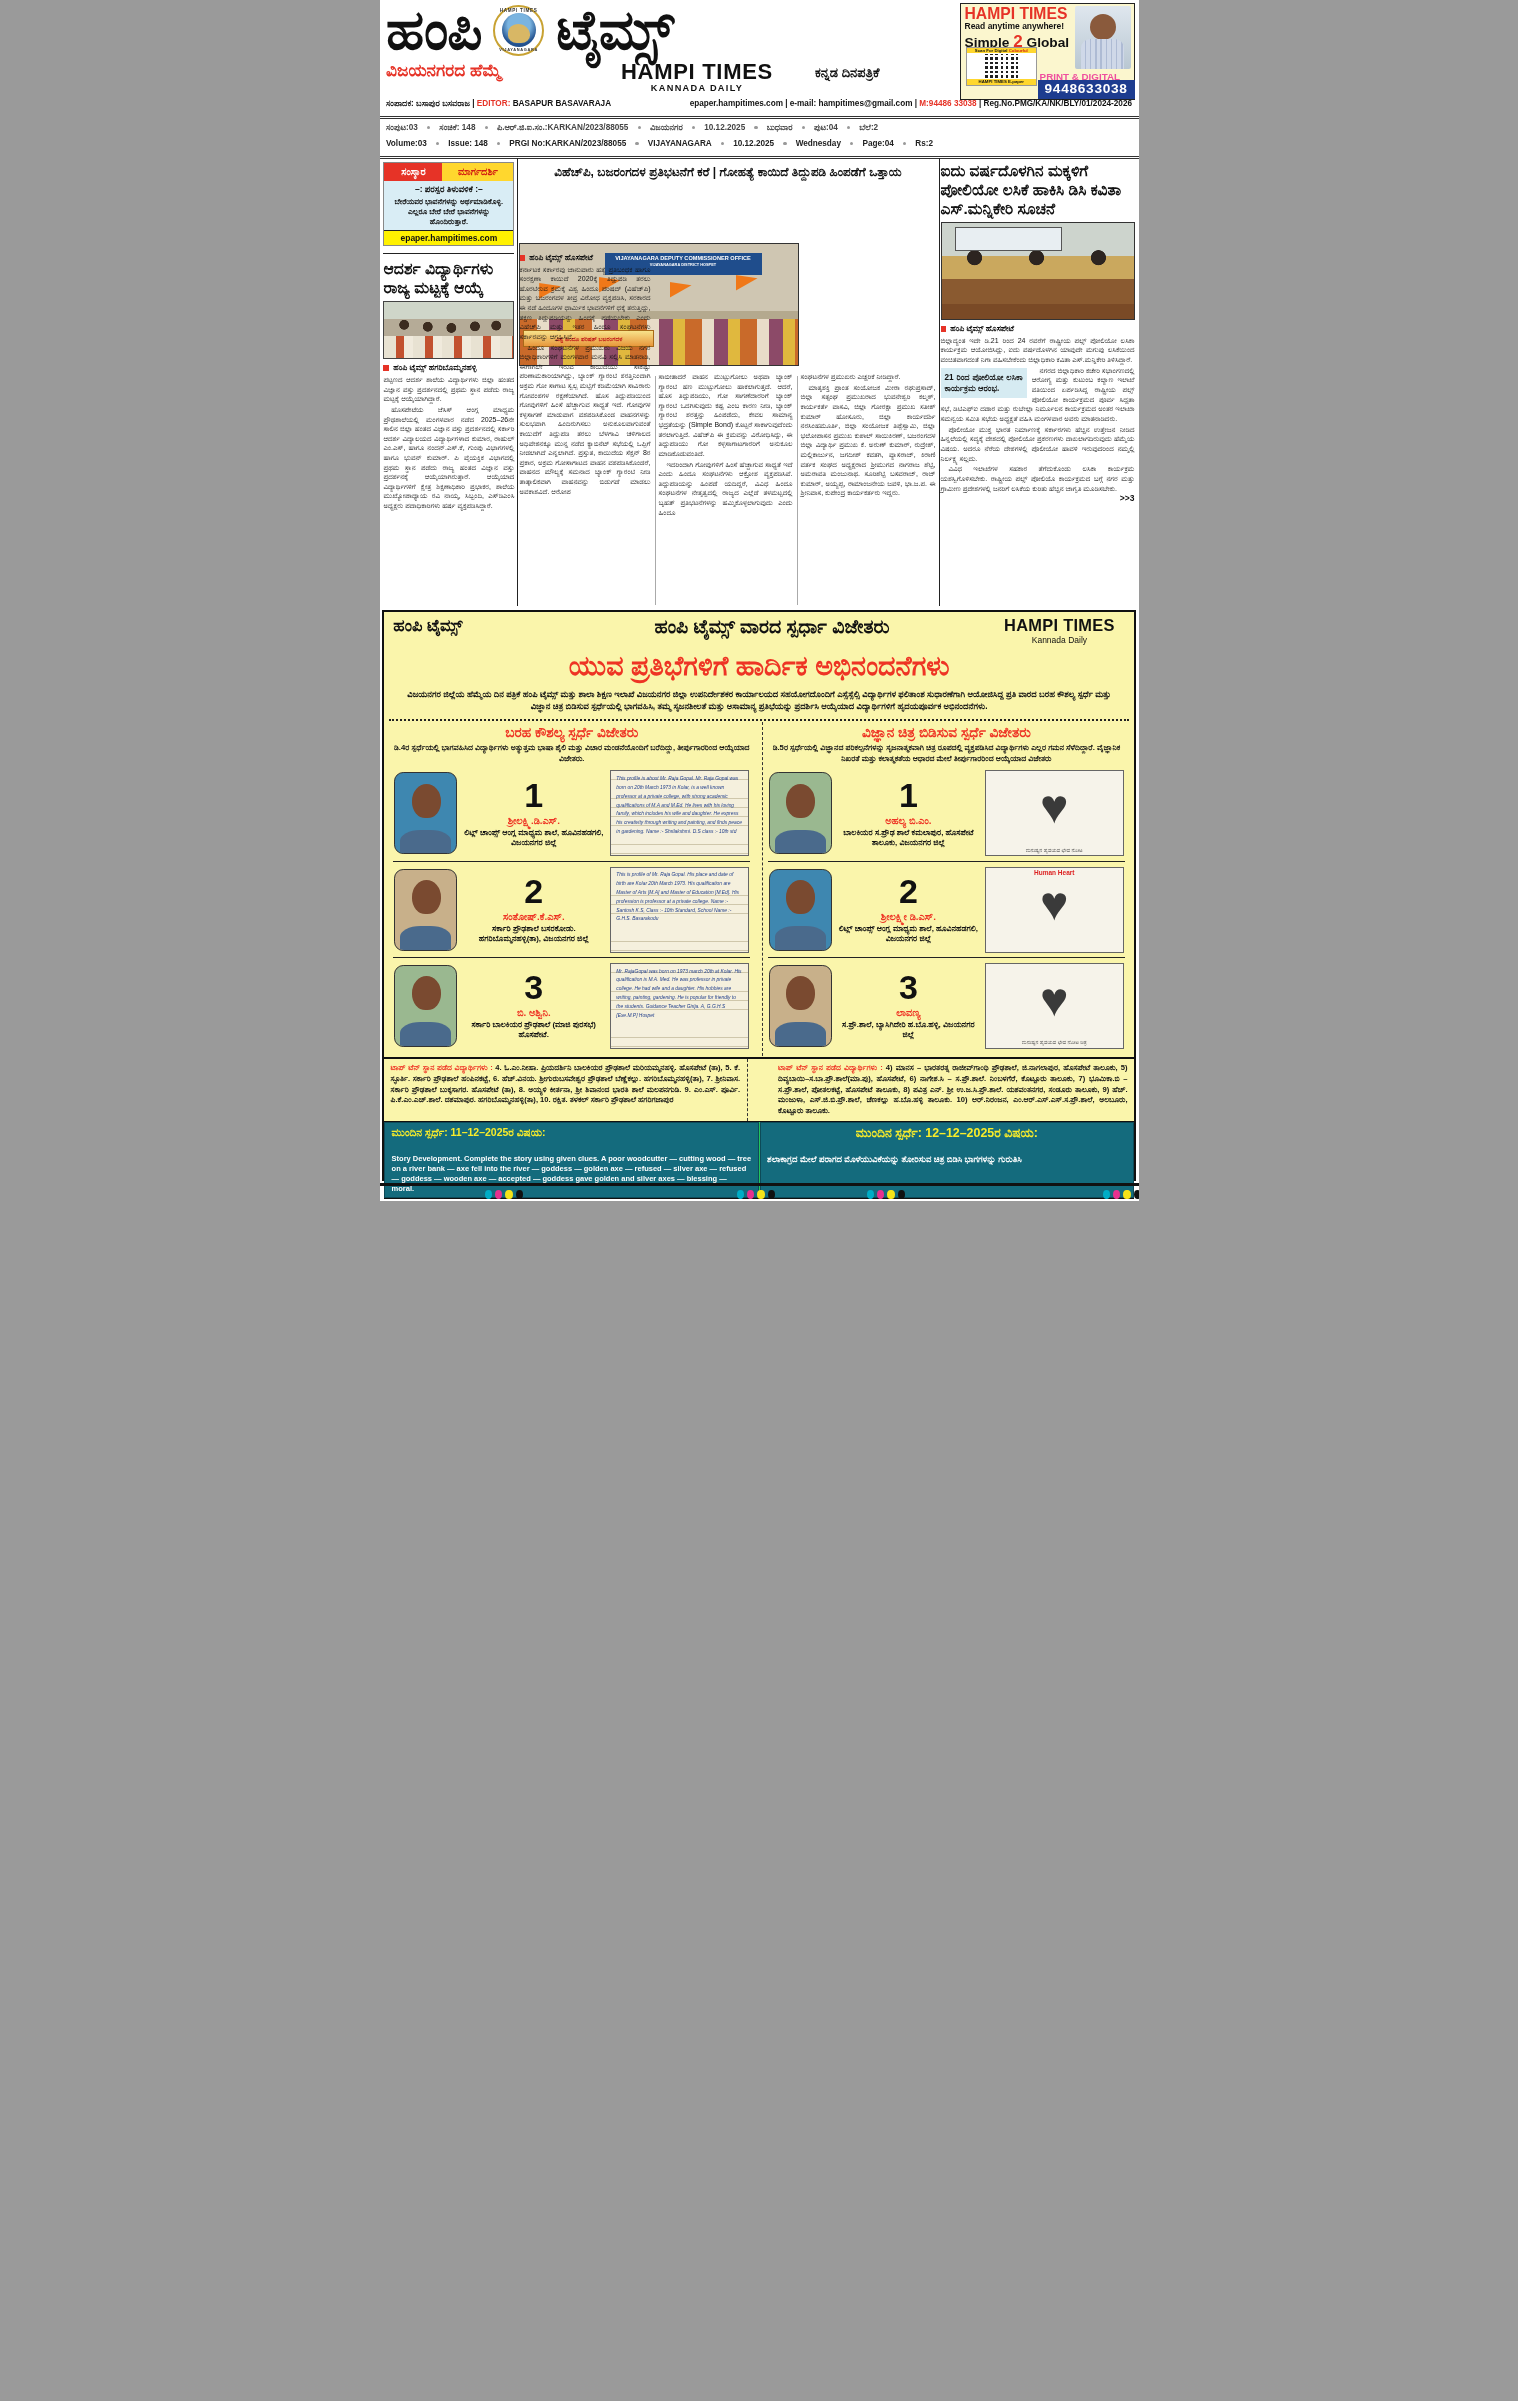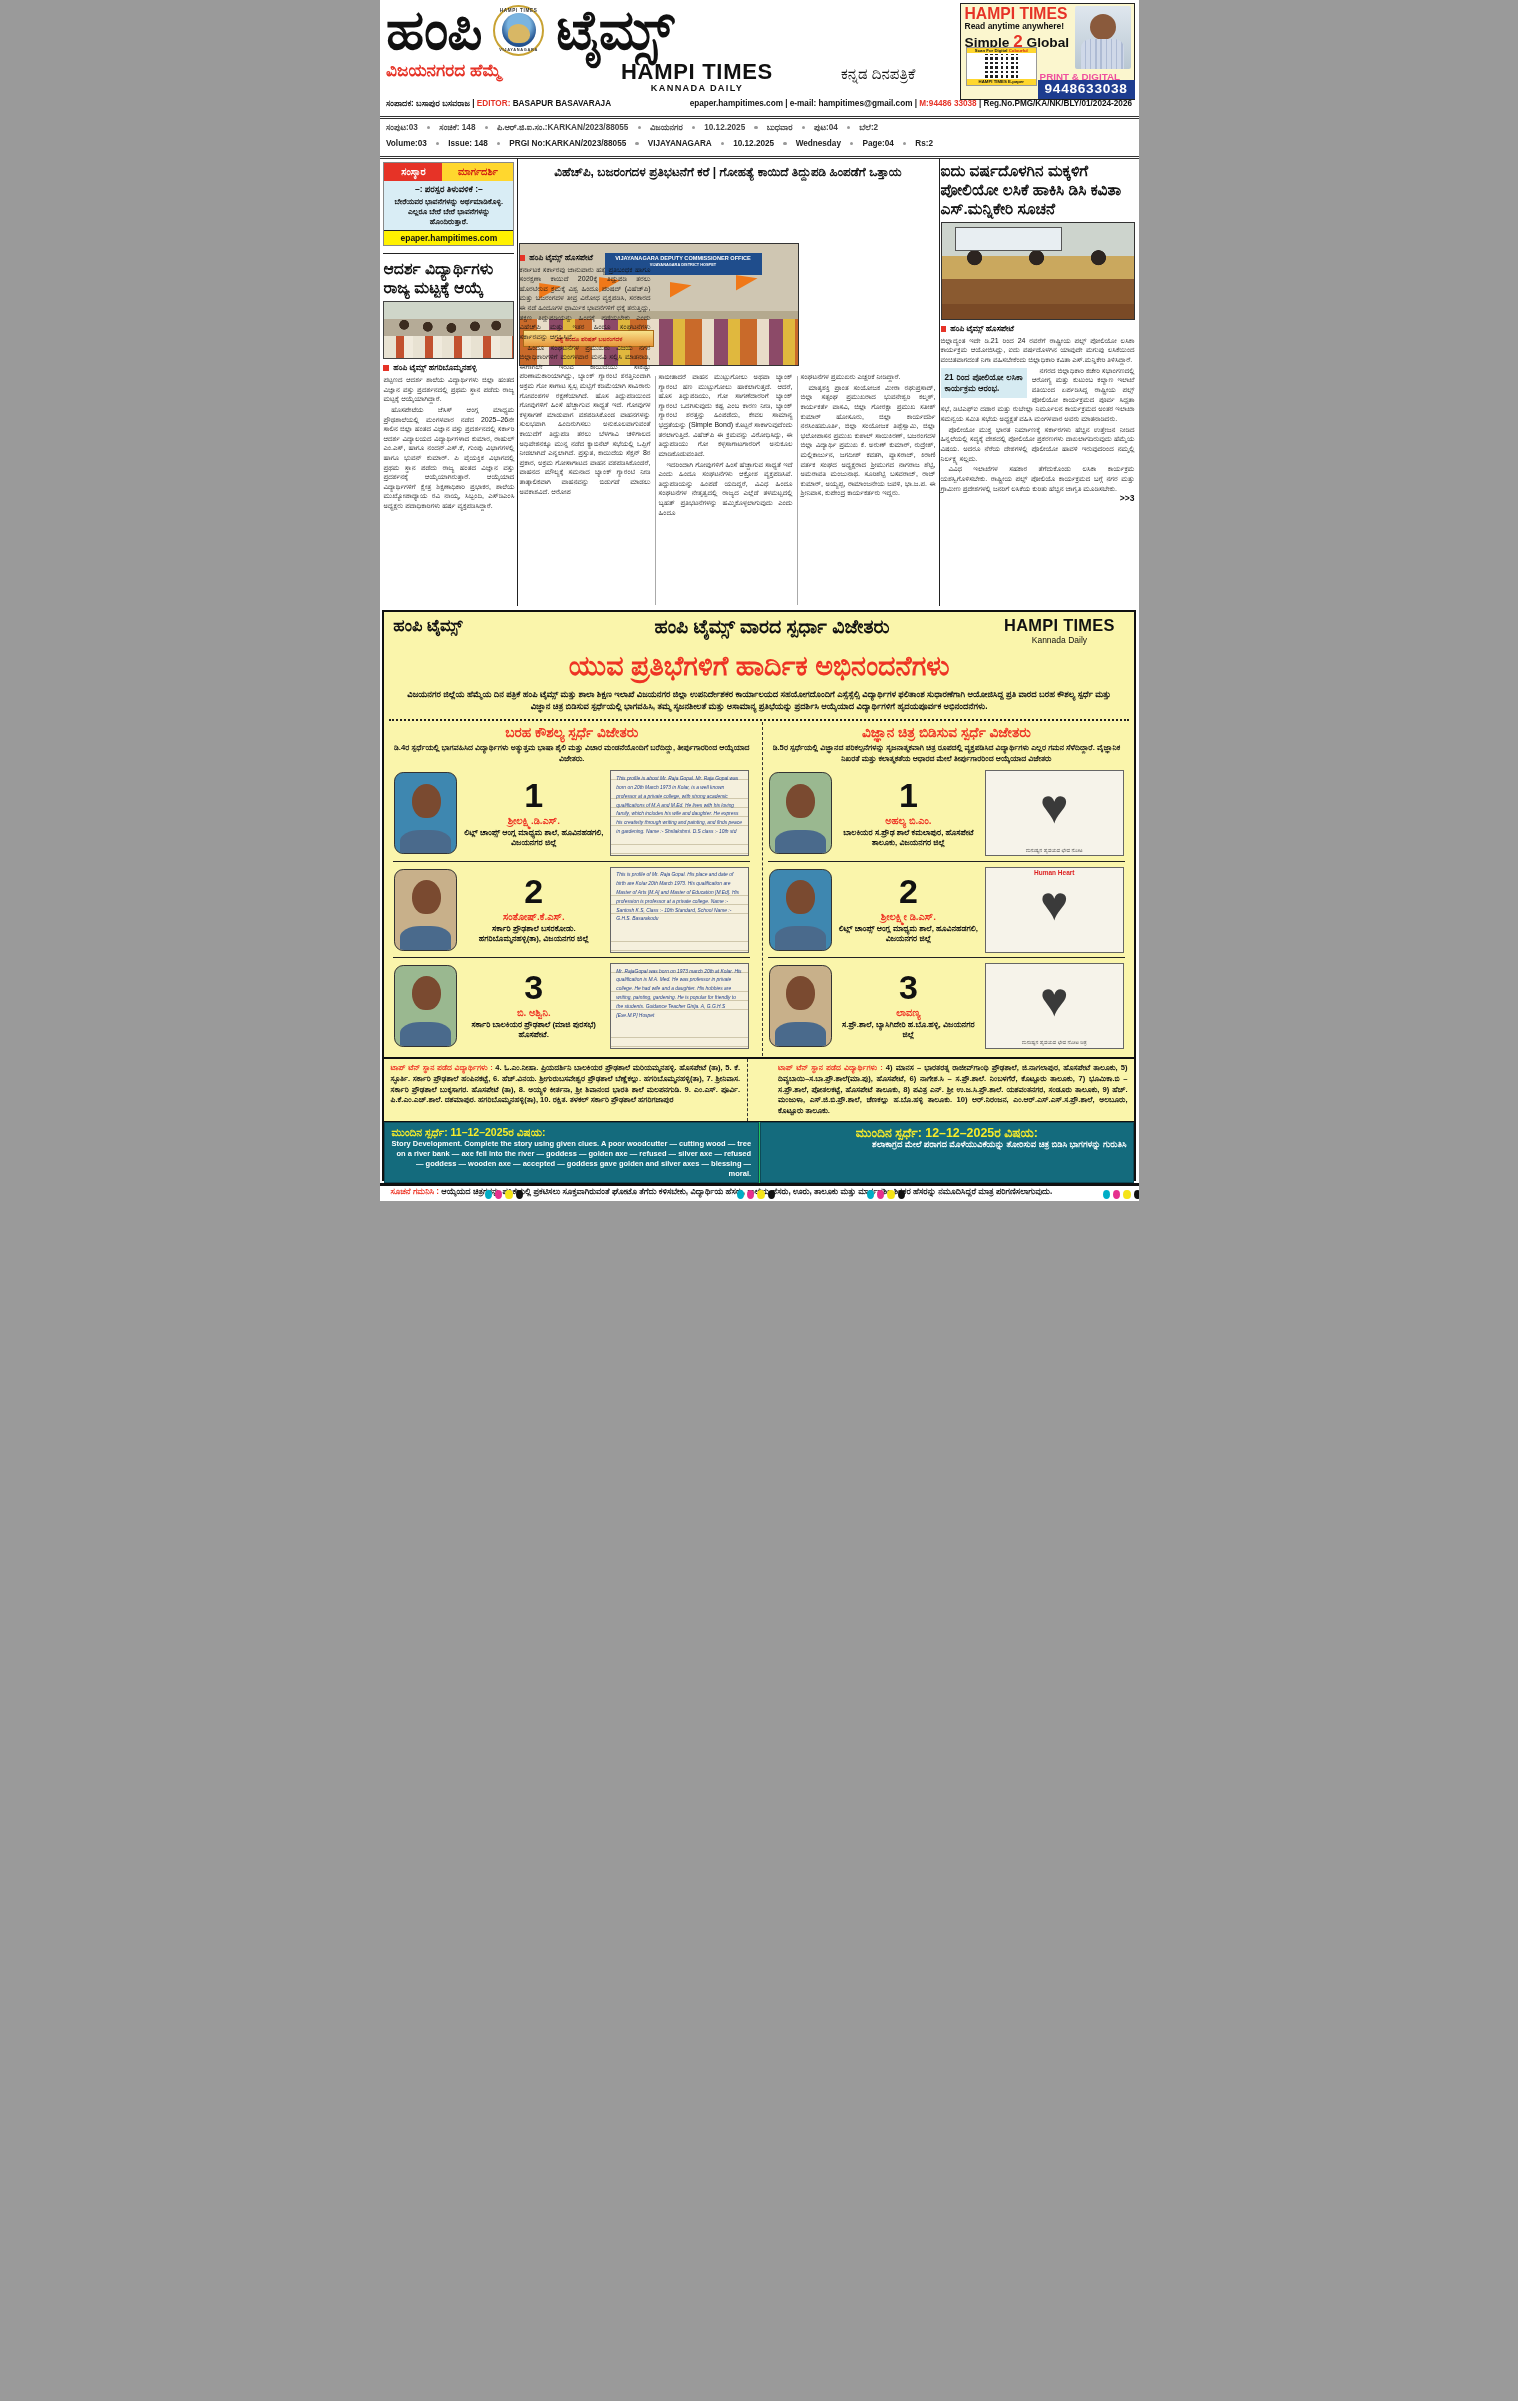--- a/index.html
+++ b/index.html
@@ -17,21 +17,21 @@
               position:relative;overflow:hidden;}
   .logo-inner:after{content:"";position:absolute;left:6.5px;top:10.5px;width:22px;height:19.6px;border-radius:45% 55% 40% 40%;
                     background:#d8b765;}
   .logo-top-text{font-size:4.6px;font-weight:bold;color:#333;letter-spacing:0.7px;}
   .logo-bottom-text{font-size:3.9px;font-weight:bold;color:#333;letter-spacing:0.7px;}
   .mast-row2{display:flex;align-items:flex-start;margin-top:1.3px;}
   .tagline{color:#e63327;font-size:17px;font-weight:bold;width:203px;}
   .eng-block{text-align:center;width:216px;}
   .eng-title{font-size:22px;font-weight:bold;letter-spacing:0.7px;line-height:22px;}
   .eng-sub{font-size:9.2px;font-weight:bold;letter-spacing:1.3px;}
-  .daily-kn{font-size:15px;font-weight:normal;margin-top:3.9px;margin-left:36px;}
+  .daily-kn{font-size:13px;font-weight:bold;margin-top:3.9px;margin-left:10px;}
   
   .ad-box{position:absolute;right:3.9px;top:2.6px;width:175px;height:97px;background:#fbf6ce;border:1.3px solid #222;}
   .ad-title{color:#e63327;font-weight:bold;font-size:15.7px;line-height:15px;padding:2px 3.9px 0 3.9px;}
   .ad-line1{font-weight:bold;font-size:8.5px;padding:0 3.9px;}
   .ad-l2g{font-weight:bold;font-size:13.7px;padding:1.3px 3.9px;}
   .ad-l2g .two{color:#e63327;font-size:17px;}
   .ad-photo{position:absolute;right:2.6px;top:2.6px;width:56px;height:63px;background:linear-gradient(#dfe7ee,#b9c7d2);
             border-radius:2px;overflow:hidden;}
   .ad-photo:before{content:"";position:absolute;left:50%;top:7.9px;width:26px;height:26px;margin-left:-13px;border-radius:50%;
             background:#8a5a3c;}
@@ -146,21 +146,21 @@
   .diagram .heart{font-size:48px;line-height:72px;color:#3a3a3a;}
   .diagram .cap{position:absolute;left:0;bottom:1.3px;width:100%;font-size:5.2px;color:#444;}
   .diagram .cap.top{top:1.3px;bottom:auto;color:#d22;font-weight:bold;font-size:6.5px;}
   .topten{display:flex;border-top:2px solid #111;margin-top:1.3px;gap:24px;}
   .topten>div{flex:1;padding:3.9px 6.5px;font-weight:bold;font-size:7.6px;line-height:10.8px;text-align:justify;}
   .topten .lbl{color:#ee3424;}
   .topten .l{border-right:1.3px dashed #333;}
   .nextrow{display:flex;gap:1px;background:#22c55e;border-top:1.3px solid #111;}
   .nextbox{flex:1;background:#146b7d;color:#fff;padding:3.3px 6.5px;border:1.3px solid #0d4a58;}
   .nb-title{color:#f8ec2a;font-weight:bold;font-size:10.5px;text-align:center;}
-  .nb-topic{font-size:7.5px;font-weight:bold;text-align:right;line-height:9.8px;margin-top:0;}
+  .nb-topic{font-size:7.5px;font-weight:bold;text-align:left;line-height:9.8px;margin-top:15px;}
   .note-strip{border-top:1.3px solid #111;padding:3.3px 6.5px;font-weight:bold;font-size:8.2px;}
   .note-strip .lbl{color:#ee3424;}
   .bottom-rule{position:absolute;left:0;top:1183px;width:759px;height:3.3px;border-top:2px solid #111;border-bottom:0.7px solid #111;}
   .cmyk{position:absolute;top:1190px;display:flex;gap:3.3px;}
   .cmyk i{width:7.2px;height:9.2px;border-radius:50%;display:block;}
   .c1{background:#00adc6;}.c2{background:#e6308e;}.c3{background:#f5e418;}.c4{background:#111;}
 </style>
 </head>
 <body>
 

